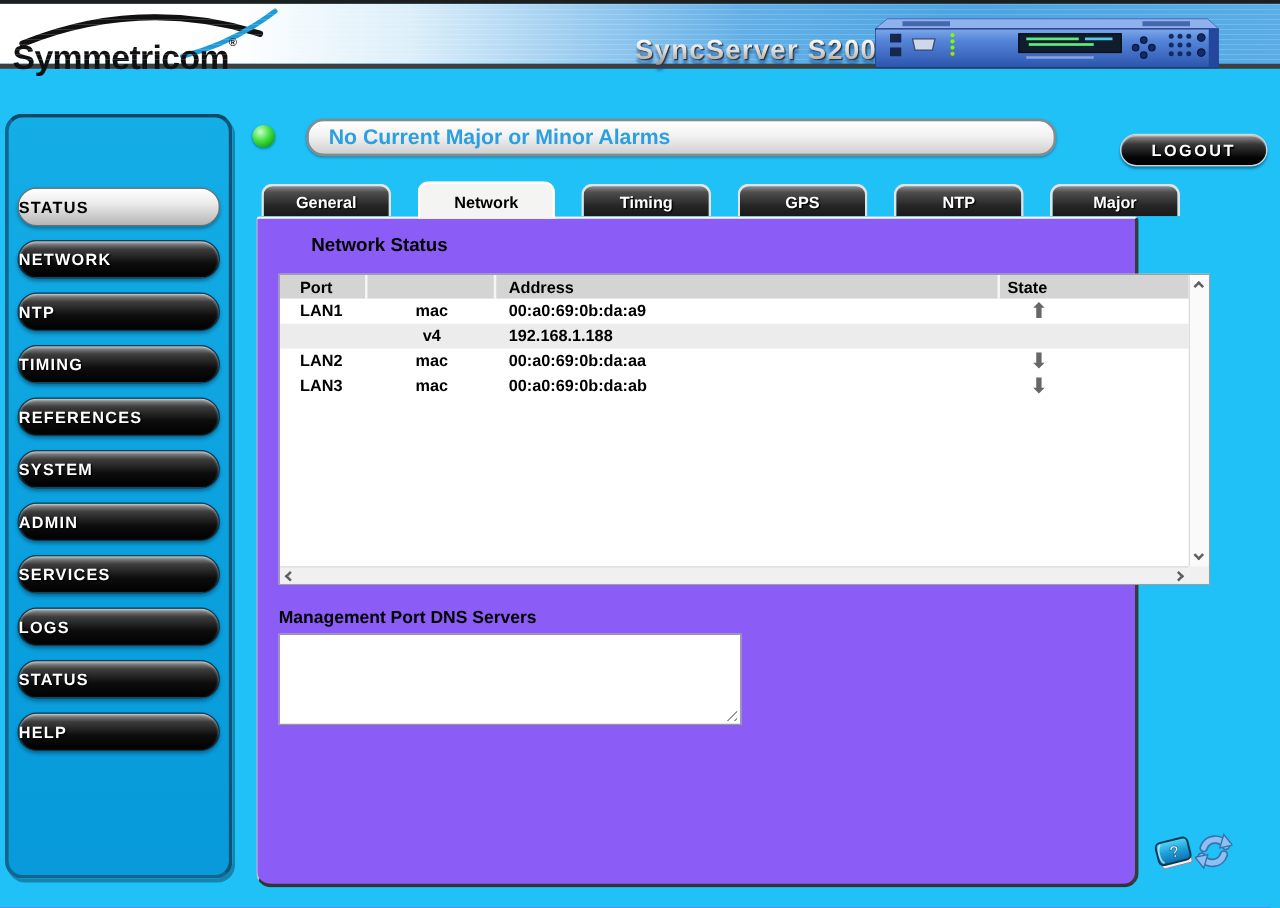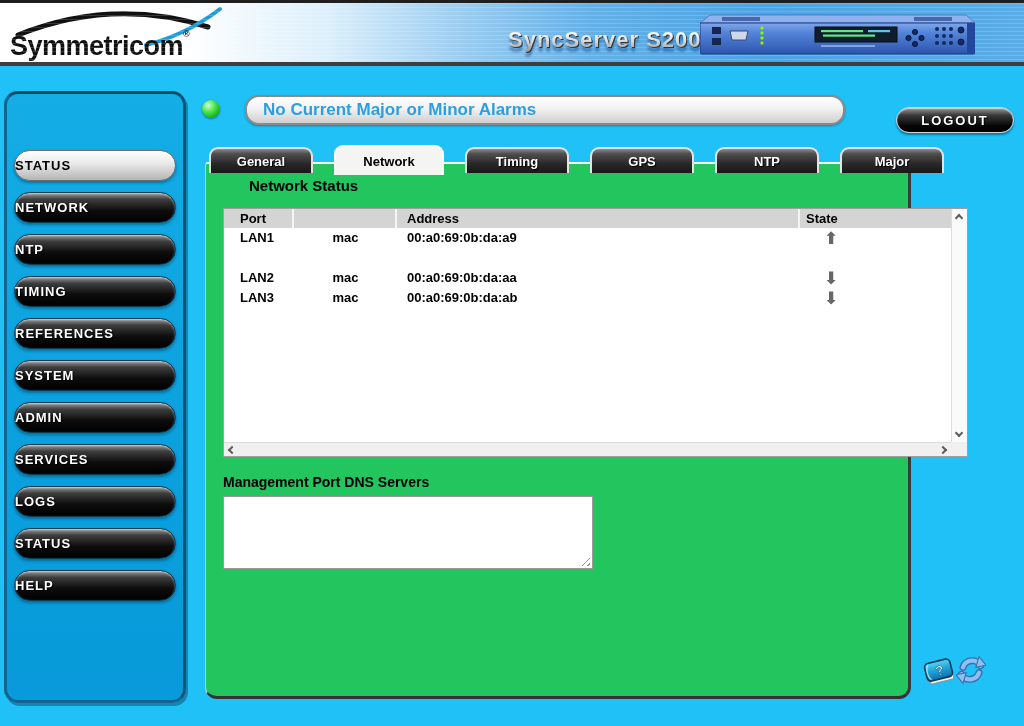--- a/index.html
+++ b/index.html
@@ -6,21 +6,21 @@
   html,body { width:1024px; height:726px; }
   body {
     position:relative;
     background:#1FC1F6;
     font-family:"Liberation Sans", sans-serif;
     overflow:hidden;
   }
 
   
   .hdr {
-    position:absolute; left:0; top:0; width:1024px; height:66px;
+    position:absolute; left:0; top:0; width:1024px; height:55px;
     background:linear-gradient(90deg,#ffffff 0%,#ffffff 18%,#dcefFA 32%,#9ccdf0 45%,#63b0e7 58%,#4da4e2 75%,#5aade6 100%);
     border-top:3px solid #1e1e1e;
     border-bottom:4px solid #3e3e3e;
   }
   .hdr::after {
     content:""; position:absolute; inset:0;
     background:repeating-linear-gradient(180deg, rgba(255,255,255,.16) 0 1px, transparent 1px 4px);
     pointer-events:none;
   }
   .logo { position:absolute; left:8px; top:2px; width:230px; height:56px; }
@@ -104,22 +104,22 @@
     text-shadow:1px 1px 1px #000;
   }
   .tab.active {
     min-width:110px; height:30px; margin-bottom:0;
     background:#f4f4f2; border-color:#ffffff;
     color:#000; text-shadow:none;
   }
 
   
   .panel {
-    position:absolute; left:205px; top:162px; width:706px; height:537px;
-    background:#22c55e;
+    position:absolute; left:205px; top:173px; width:706px; height:537px;
+    background:#8b5cf6;
     border:1px solid #c8c8c6;
     border-top:2px solid #fbfbfa;
     border-right:3px solid #3a3a3a;
     border-bottom:3px solid #333333;
     border-radius:3px 4px 12px 12px;
     z-index:3;
   }
   .sec-title { position:absolute; left:43px; top:13px; font-size:15px; font-weight:bold; color:#000; }
 
   
@@ -308,20 +308,26 @@
       <div class="c-addr">Address</div>
       <div class="c-state">State</div>
     </div>
 
     <div class="t-row" style="top:19px;">
       <div class="c-port">LAN1</div>
       <div class="c-type">mac</div>
       <div class="c-addr">00:a0:69:0b:da:a9</div>
       <div class="c-state"><span class="state-arrow">⬆</span></div>
     </div>
+    <div class="t-row alt" style="top:39px;">
+      <div class="c-port"></div>
+      <div class="c-type">v4</div>
+      <div class="c-addr">192.168.1.188</div>
+      <div class="c-state"><span class="state-arrow"></span></div>
+    </div>
     <div class="t-row" style="top:59px;">
       <div class="c-port">LAN2</div>
       <div class="c-type">mac</div>
       <div class="c-addr">00:a0:69:0b:da:aa</div>
       <div class="c-state"><span class="state-arrow">⬇</span></div>
     </div>
     <div class="t-row" style="top:79px;">
       <div class="c-port">LAN3</div>
       <div class="c-type">mac</div>
       <div class="c-addr">00:a0:69:0b:da:ab</div>

